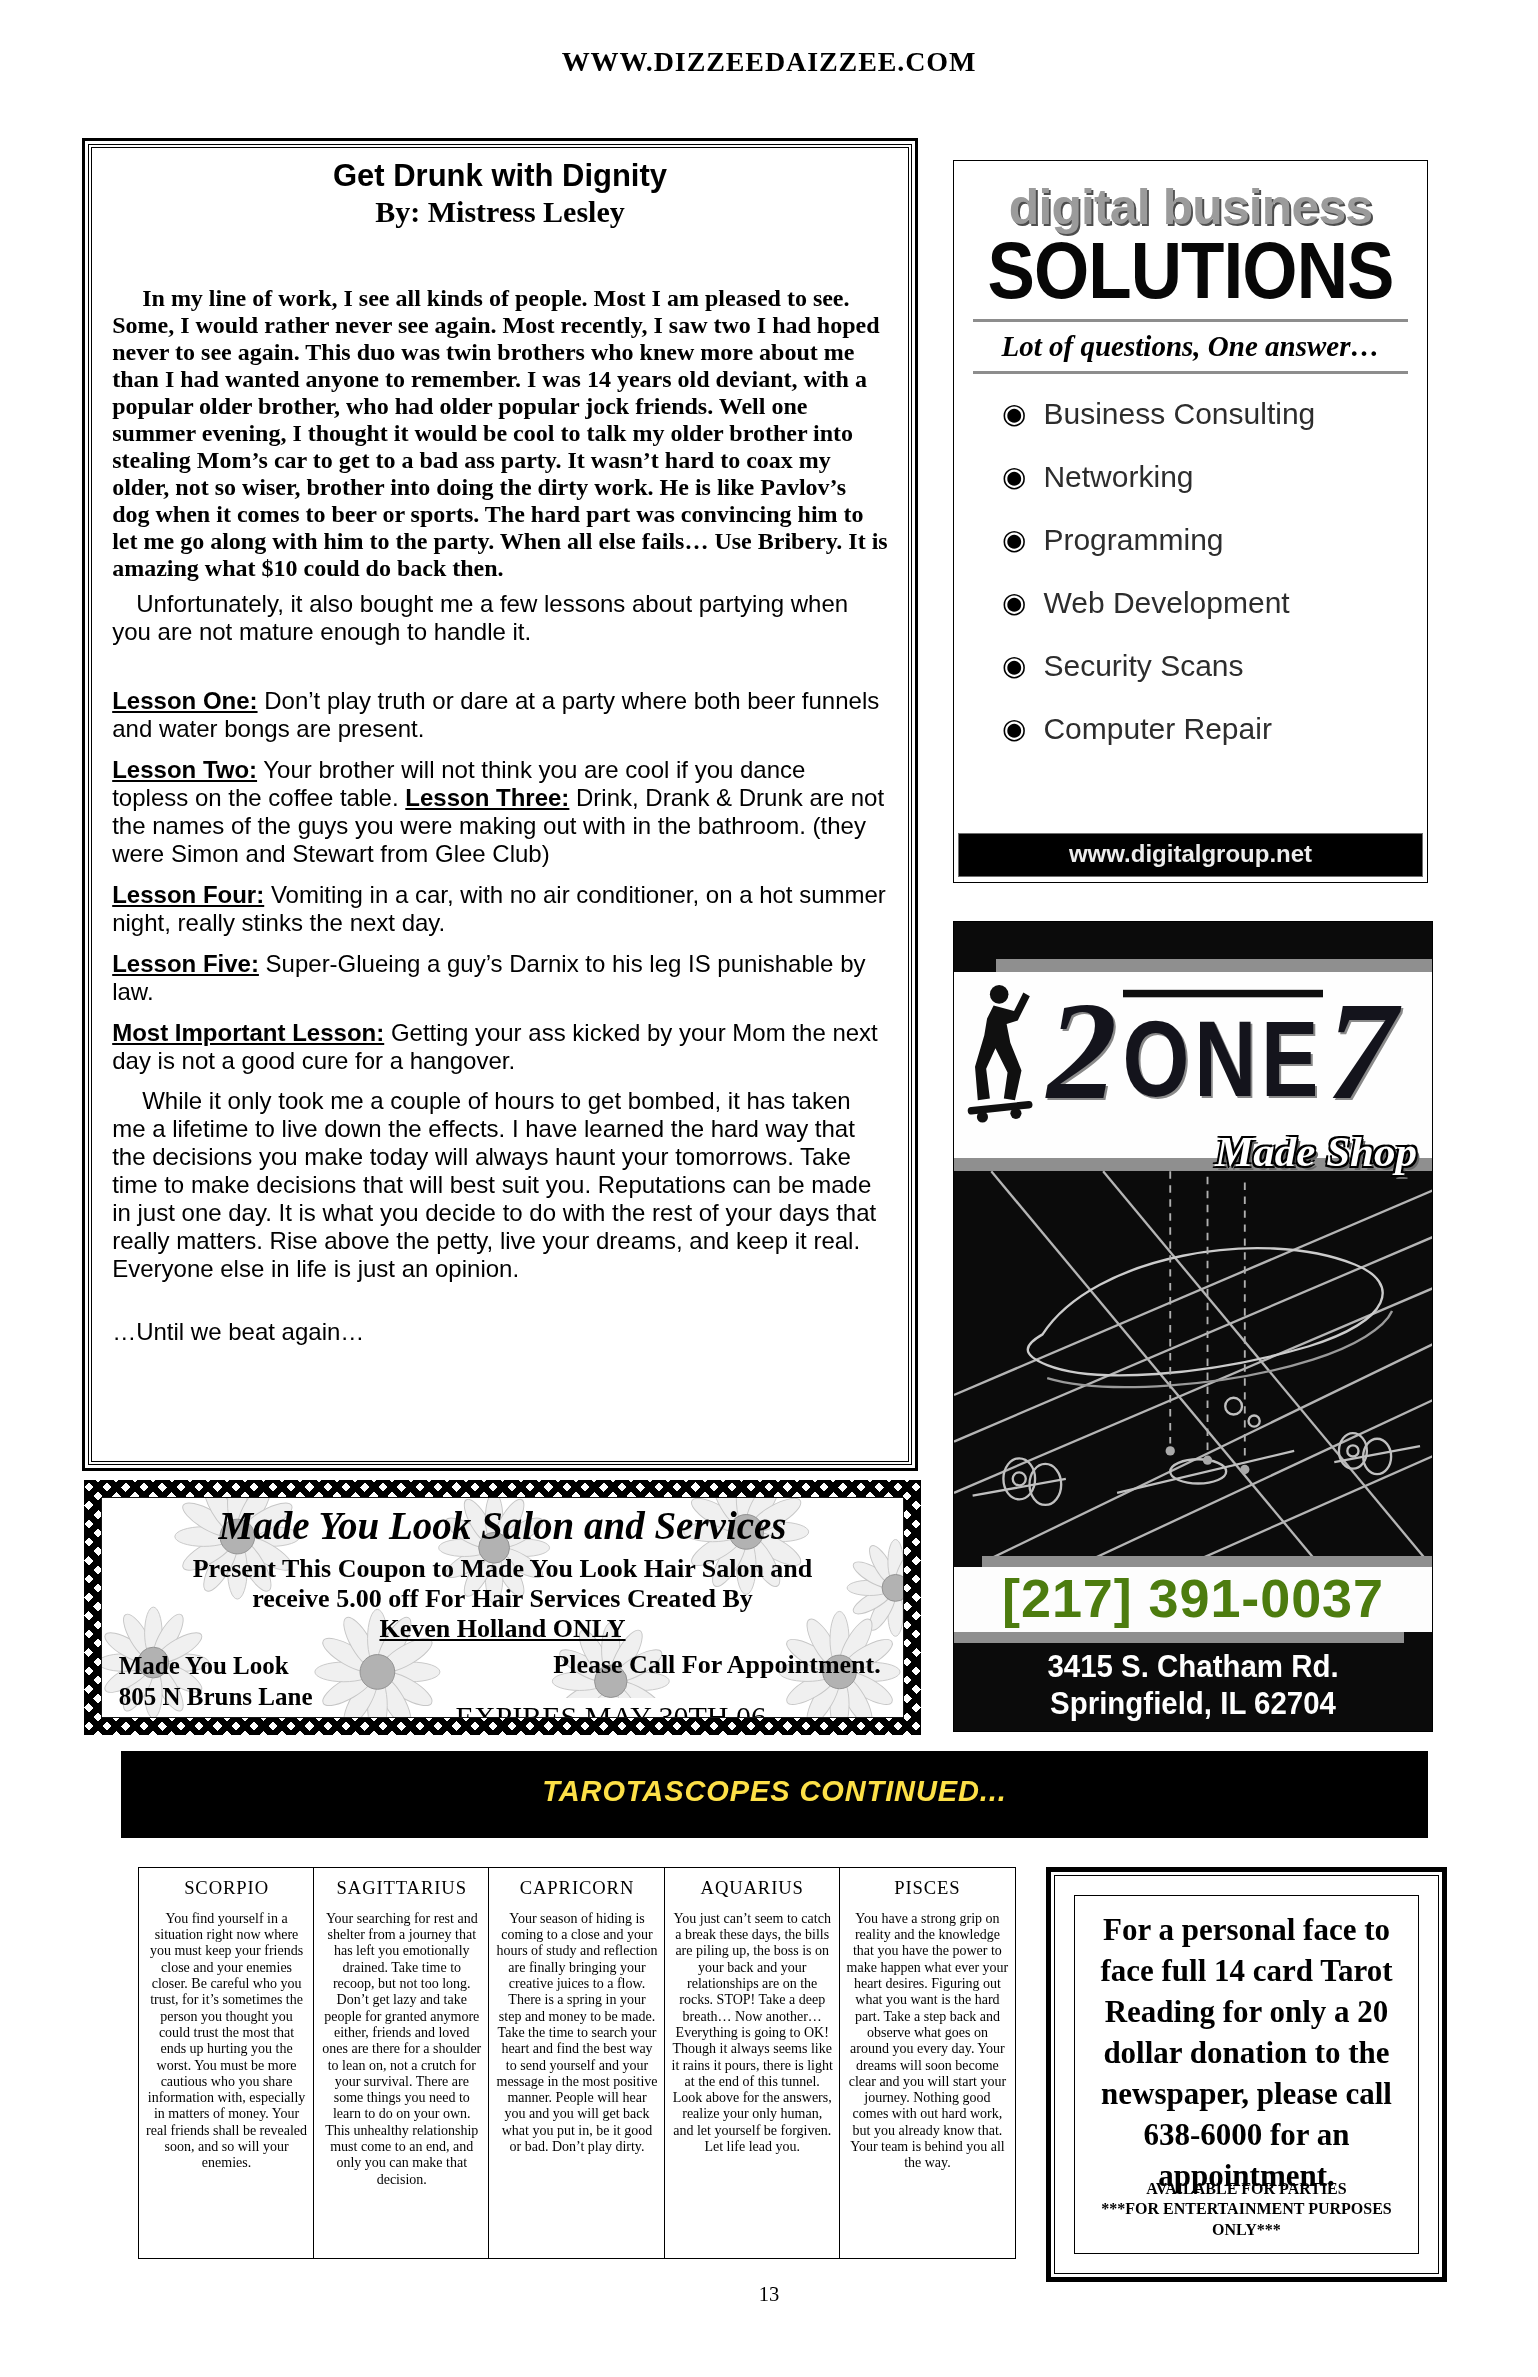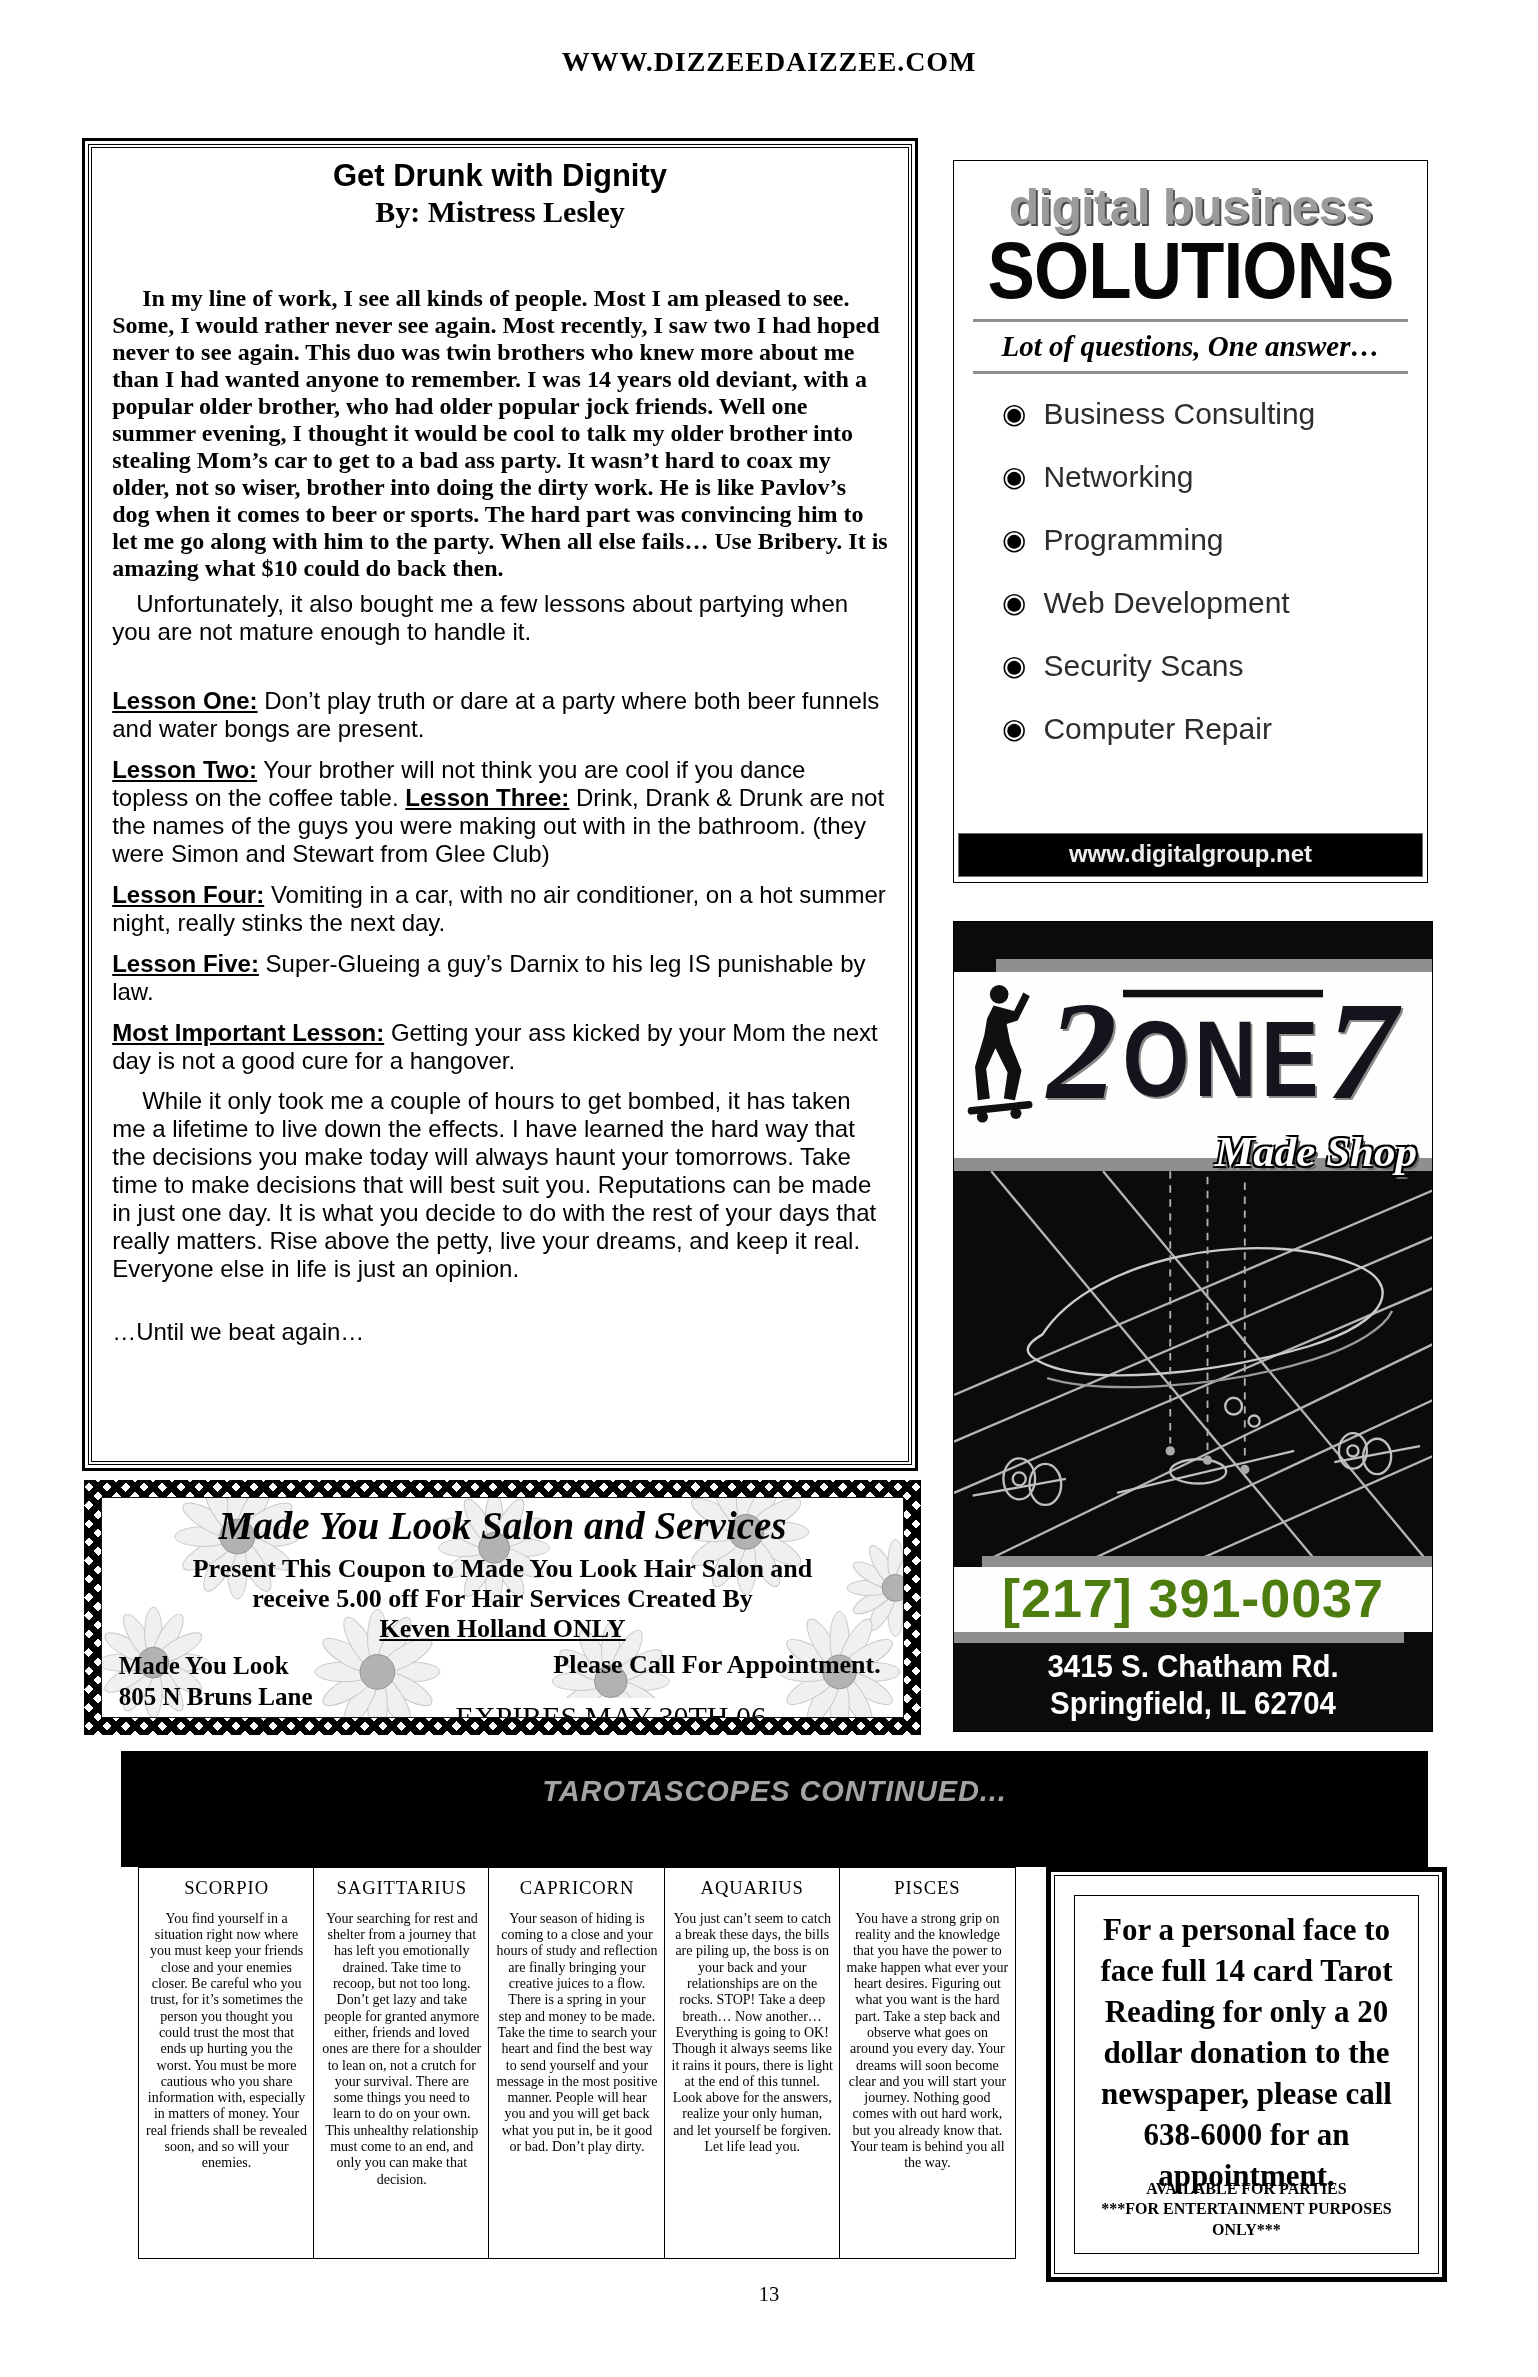--- a/index.html
+++ b/index.html
@@ -93,22 +93,22 @@
     text-shadow: -1.9px -1.9px 0 #000, 1.9px -1.9px 0 #000, -1.9px 1.9px 0 #000, 1.9px 1.9px 0 #000,
                  3.7px 3.7px 0 #6a6a6a; }
   .sk-art { flex: 1; position: relative; overflow: hidden; }
   .sk-art svg { position: absolute; left: 0; top: 0; }
   .sk-phoneband { background: #fdfdfd; text-align: center; padding: 2.8px 0 5.6px 0;
     font: bold 54px/56px "Liberation Sans", sans-serif; color: #4d7c0f; letter-spacing: 0.9px; }
   .sk-address { text-align: center; color: #fff; padding: 4.7px 0 9.3px 0;
     font: bold 32px/37px "Liberation Sans", sans-serif; transform: scaleX(0.92); }
 
   
-  #taro-banner { left: 121px; top: 1751px; width: 1307px; height: 116px; background: #000;
-    color: #a3a3a3; text-align: center; font: bold italic 29px/80px "Liberation Sans", sans-serif;
+  #taro-banner { left: 121px; top: 1751px; width: 1307px; height: 87px; background: #000;
+    color: #fde047; text-align: center; font: bold italic 29px/80px "Liberation Sans", sans-serif;
     letter-spacing: 0.9px; }
   #horoscope-table { left: 138px; top: 1867px; width: 878px; height: 392px; display: flex; }
   .h-col { flex: 1; border: 1.9px solid #000; margin-left: -1.9px; background: #fff; overflow: hidden; }
   .h-col:first-child { margin-left: 0; }
   .h-head { text-align: center; font: 400 18.6px/22.4px "Liberation Serif", serif;
     letter-spacing: 0.9px; padding: 9.3px 0 7.5px 0; }
   .h-body { font: 400 14px/16.3px "Liberation Serif", serif; text-align: center; padding: 3.7px 6.5px 0 6.5px; }
 
   
   #tarot-ad { left: 1046px; top: 1867px; width: 401px; height: 415px;

